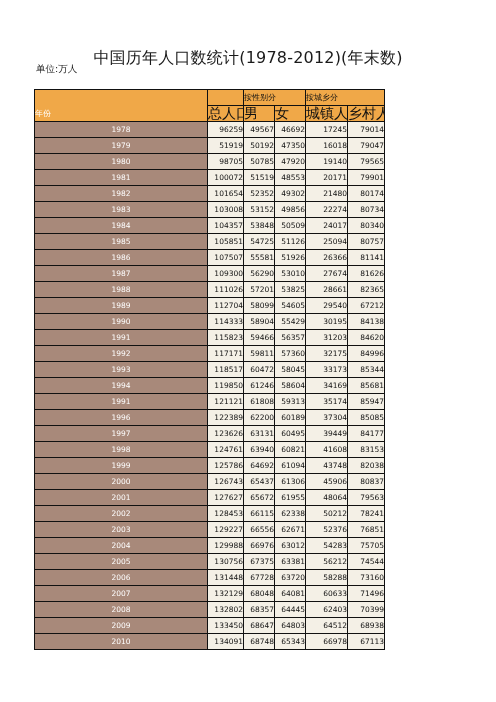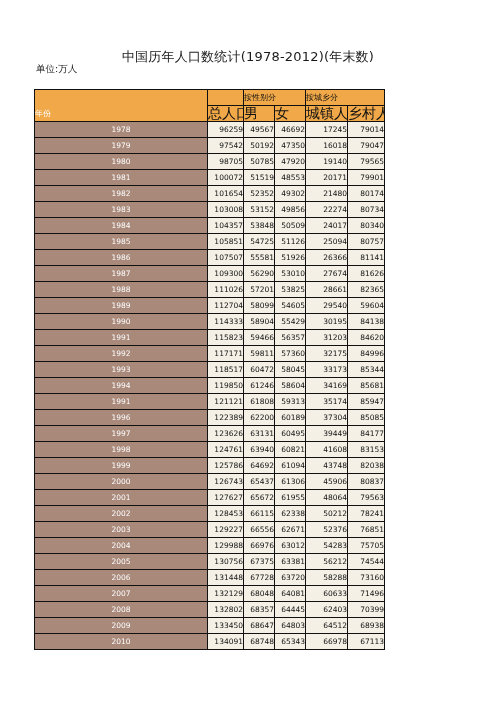--- a/index.html
+++ b/index.html
@@ -23,21 +23,21 @@
     height: 702px;
     background: #ffffff;
   }
 
   .doc-title {
     position: absolute;
     left: 0;
     top: 48px;
     width: 496px;
     text-align: center;
-    font-size: 13px;
+    font-size: 16px;
     color: #1a1a1a;
     letter-spacing: 0.2px;
     white-space: nowrap;
   }
 
   .unit-label {
     position: absolute;
     left: 36px;
     top: 63px;
     font-size: 9.5px;
@@ -161,21 +161,21 @@
           <tr>
             <td class="year-cell">1978</td>
             <td class="num-cell">96259</td>
             <td class="num-cell">49567</td>
             <td class="num-cell">46692</td>
             <td class="num-cell">17245</td>
             <td class="num-cell">79014</td>
           </tr>
           <tr>
             <td class="year-cell">1979</td>
-            <td class="num-cell">97542</td>
+            <td class="num-cell">51919</td>
             <td class="num-cell">50192</td>
             <td class="num-cell">47350</td>
             <td class="num-cell">16018</td>
             <td class="num-cell">79047</td>
           </tr>
           <tr>
             <td class="year-cell">1980</td>
             <td class="num-cell">98705</td>
             <td class="num-cell">50785</td>
             <td class="num-cell">47920</td>
@@ -245,21 +245,21 @@
             <td class="num-cell">53825</td>
             <td class="num-cell">28661</td>
             <td class="num-cell">82365</td>
           </tr>
           <tr>
             <td class="year-cell">1989</td>
             <td class="num-cell">112704</td>
             <td class="num-cell">58099</td>
             <td class="num-cell">54605</td>
             <td class="num-cell">29540</td>
-            <td class="num-cell">59604</td>
+            <td class="num-cell">67212</td>
           </tr>
           <tr>
             <td class="year-cell">1990</td>
             <td class="num-cell">114333</td>
             <td class="num-cell">58904</td>
             <td class="num-cell">55429</td>
             <td class="num-cell">30195</td>
             <td class="num-cell">84138</td>
           </tr>
           <tr>

